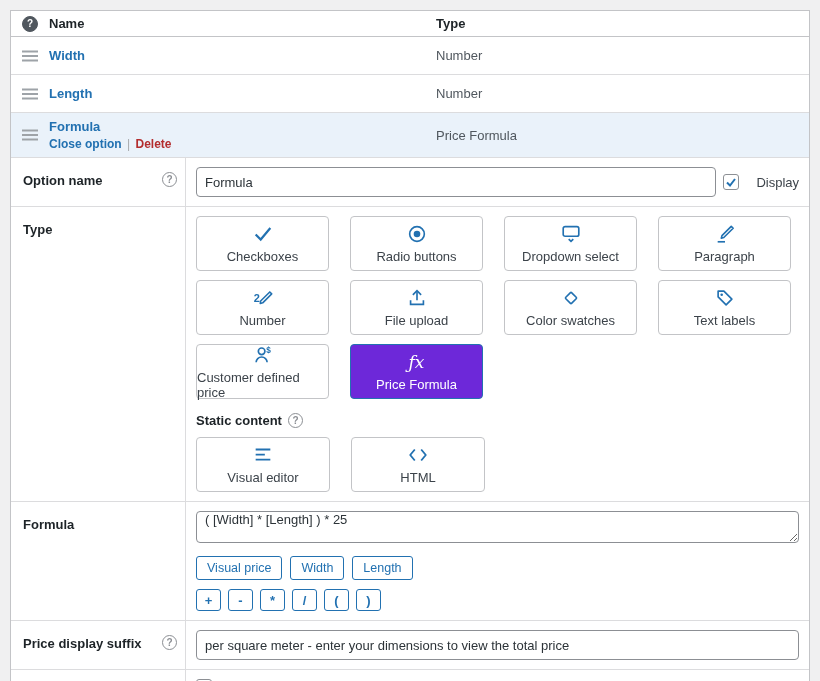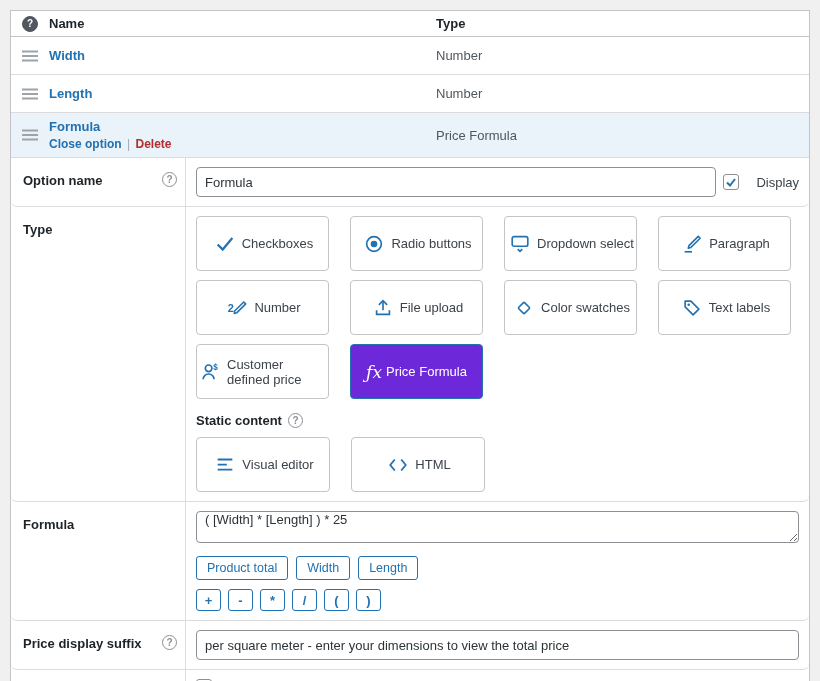--- a/index.html
+++ b/index.html
@@ -49,21 +49,20 @@
     font-size: 10px; font-weight: bold;
     display: inline-flex; align-items: center; justify-content: center;
     flex: none;
   }
   .help.dark { background: #50575e; border-color: #50575e; color: #fff; width: 16px; height: 16px; }
   
   .srow {
     display: grid;
     grid-template-columns: 175px 1fr;
     border-bottom: 1px solid #dcdcde;
-    border-radius: 6px;
   }
   .srow:last-child { border-bottom: none; }
   .lbl {
     position: relative;
     padding: 15px 30px 12px 12px;
     font-weight: bold;
     color: #1d2327;
     border-right: 1px solid #dcdcde;
   }
   .lbl .help { position: absolute; right: 8px; top: 14px; }
@@ -94,21 +93,21 @@
   .tile-grid {
     display: grid;
     grid-template-columns: repeat(4, 133px);
     gap: 9px 21px;
   }
   .tile {
     height: 55px;
     border: 1px solid #c3c4c7;
     border-radius: 4px;
     background: #fff;
-    display: flex; flex-direction: row;
+    display: flex; flex-direction: column;
     align-items: center; justify-content: center;
     gap: 4px;
     cursor: pointer;
     color: #3c434a;
   }
   .tile .ticon { color: #2271b1; height: 22px; display: flex; align-items: center; justify-content: center; }
   .tile .ticon svg { width: 26px; height: 22px; }
   .tile .tlabel { font-size: 13px; }
   .tile.selected { background: #6d28d9; border-color: #2271b1; color: #fff; }
   .tile.selected .ticon { color: #fff; }
@@ -353,21 +352,21 @@
     </div>
   </div>
 
   <div class="srow">
     <div class="lbl">
       <span>Formula</span>
     </div>
     <div class="content">
       <textarea class="formula-area" style="">( [Width] * [Length] ) * 25</textarea>
       <div class="chip-row">
-        <button class="chip">Product total</button>
+        <button class="chip">Visual price</button>
         <button class="chip">Width</button>
         <button class="chip">Length</button>
       </div>
       <div class="op-row">
         <button class="op">+</button>
         <button class="op">-</button>
         <button class="op">*</button>
         <button class="op">/</button>
         <button class="op">(</button>
         <button class="op">)</button>

